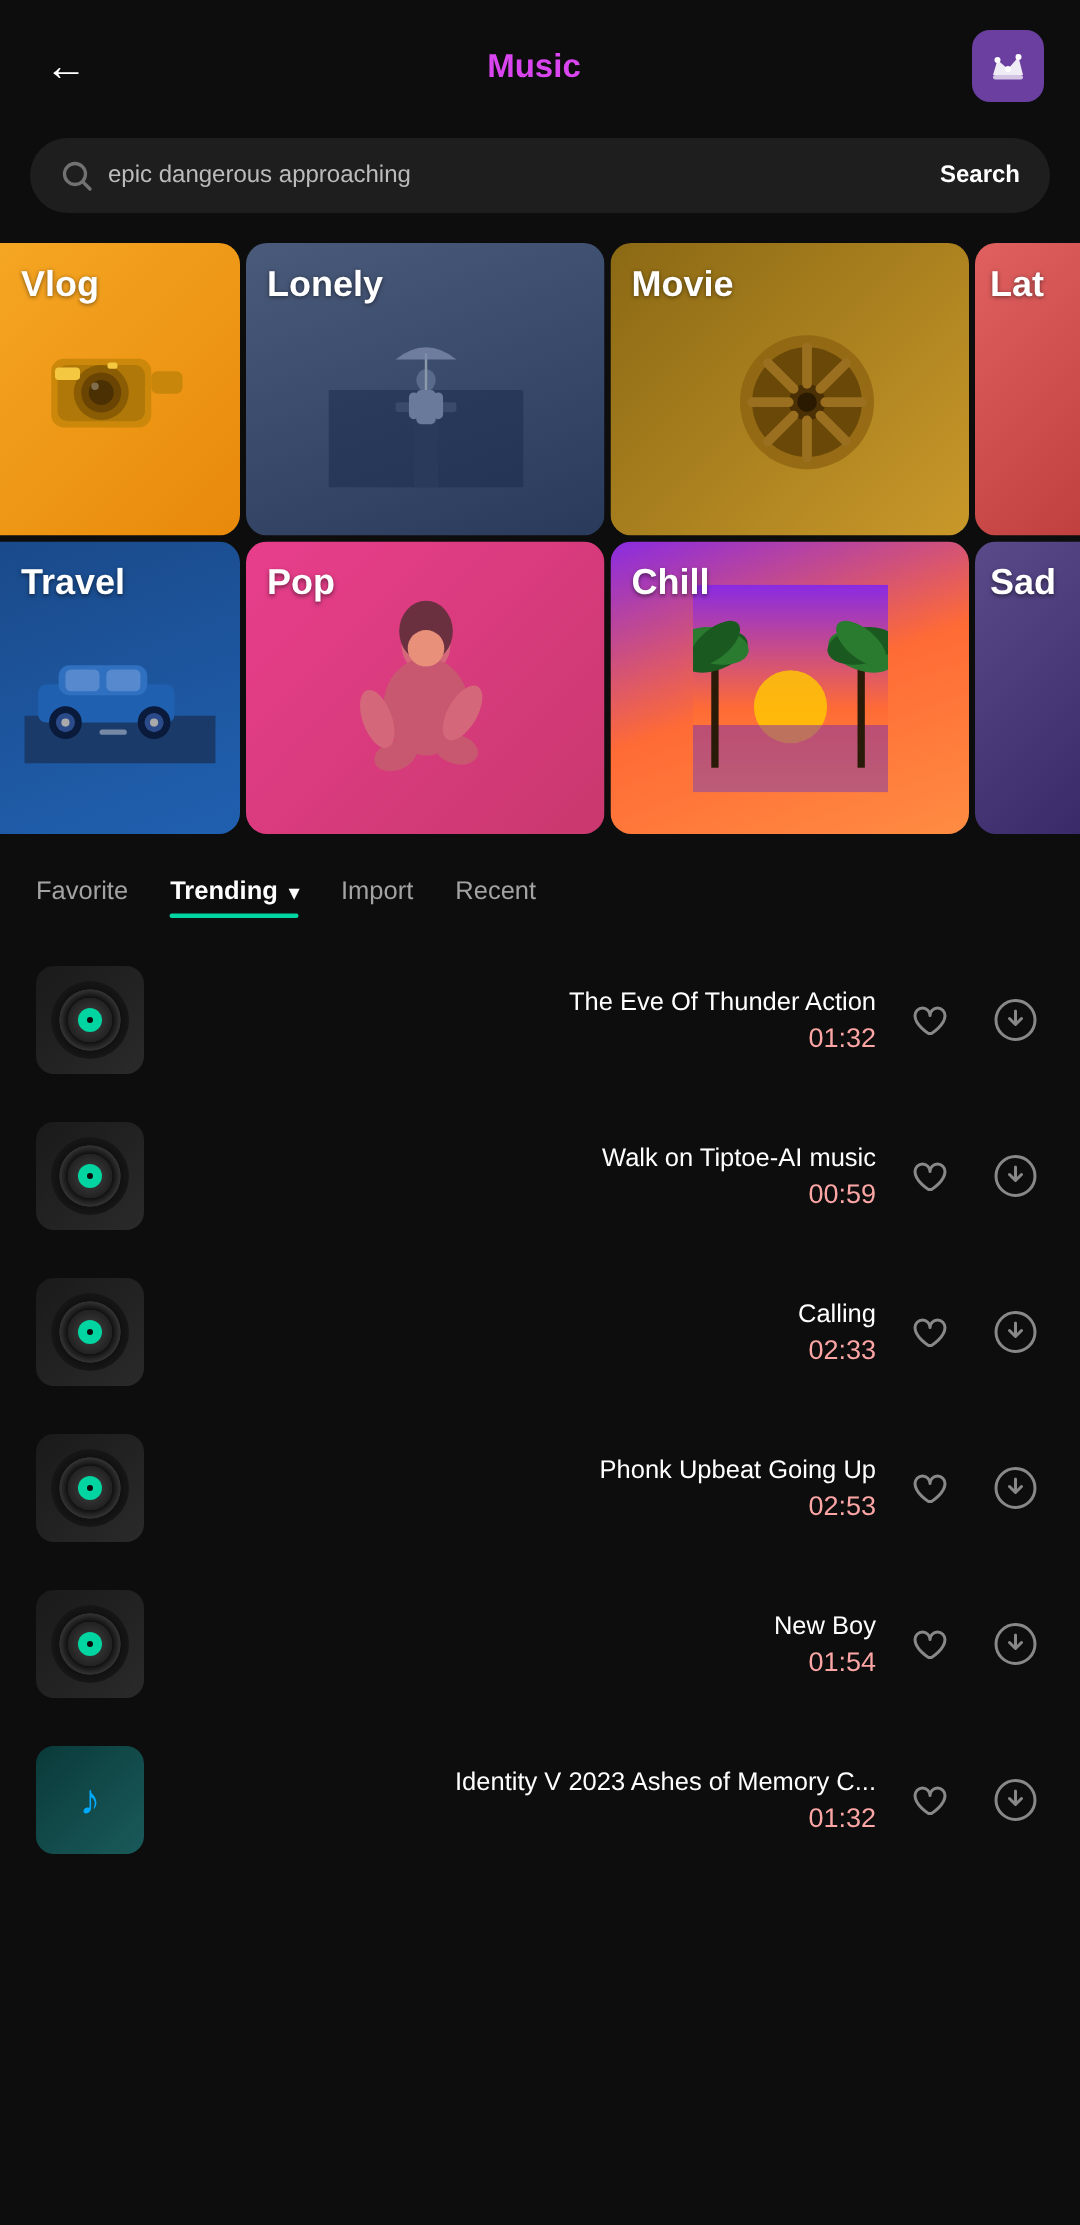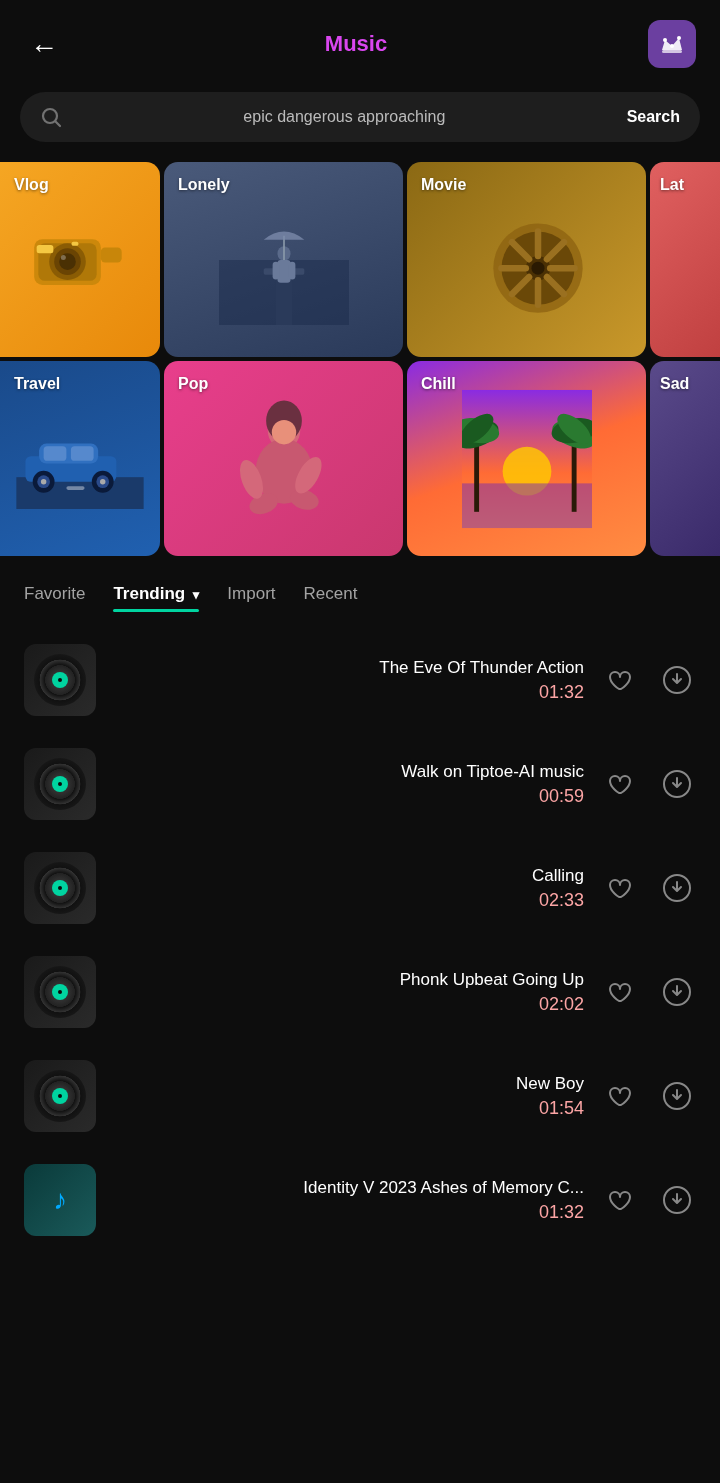--- a/index.html
+++ b/index.html
@@ -68,21 +68,20 @@
     .search-icon-svg {
       width: 22px;
       height: 22px;
       flex-shrink: 0;
       opacity: 0.6;
     }
     .search-input-text {
       flex: 1;
       font-size: 16px;
       color: #bbb;
-      text-align: center;
     }
     .search-btn {
       font-size: 16px;
       font-weight: 600;
       color: #fff;
       cursor: pointer;
       white-space: nowrap;
     }
 
     
@@ -121,21 +120,21 @@
       height: 100%;
       display: flex;
       align-items: center;
       justify-content: center;
       position: relative;
     }
     .card-label {
       position: absolute;
       top: 14px;
       left: 14px;
-      font-size: 16px;
+      font-size: 24px;
       font-weight: 700;
       color: #fff;
       text-shadow: 0 1px 3px rgba(0,0,0,0.5);
       z-index: 2;
     }
 
     
     .vlog-bg {
       background: linear-gradient(135deg, #f5a623, #e8890a);
     }
@@ -596,21 +595,21 @@
   <div class="track-item">
     <div class="track-thumb thumb-dark">
       <div class="vinyl-record">
         <div class="vinyl-center">
             <div class="vinyl-hole"></div>
           </div>
       </div>
     </div>
     <div class="track-info">
       <div class="track-name">Phonk Upbeat Going Up</div>
-      <div class="track-duration">02:02</div>
+      <div class="track-duration">02:53</div>
     </div>
     <div class="track-actions">
       <div class="action-btn">
         <svg class="heart-icon" viewBox="0 0 28 28" fill="none">
           <path d="M14 23s-9-5.5-9-12a5 5 0 0110 0 5 5 0 0110 0c0 6.5-9 12-9 12h-2z" stroke="#888" stroke-width="2" stroke-linejoin="round"></path>
         </svg>
       </div>
       <div class="action-btn">
         <svg class="download-icon" viewBox="0 0 32 32" fill="none">
           <circle cx="16" cy="16" r="13" stroke="#888" stroke-width="2"></circle>

